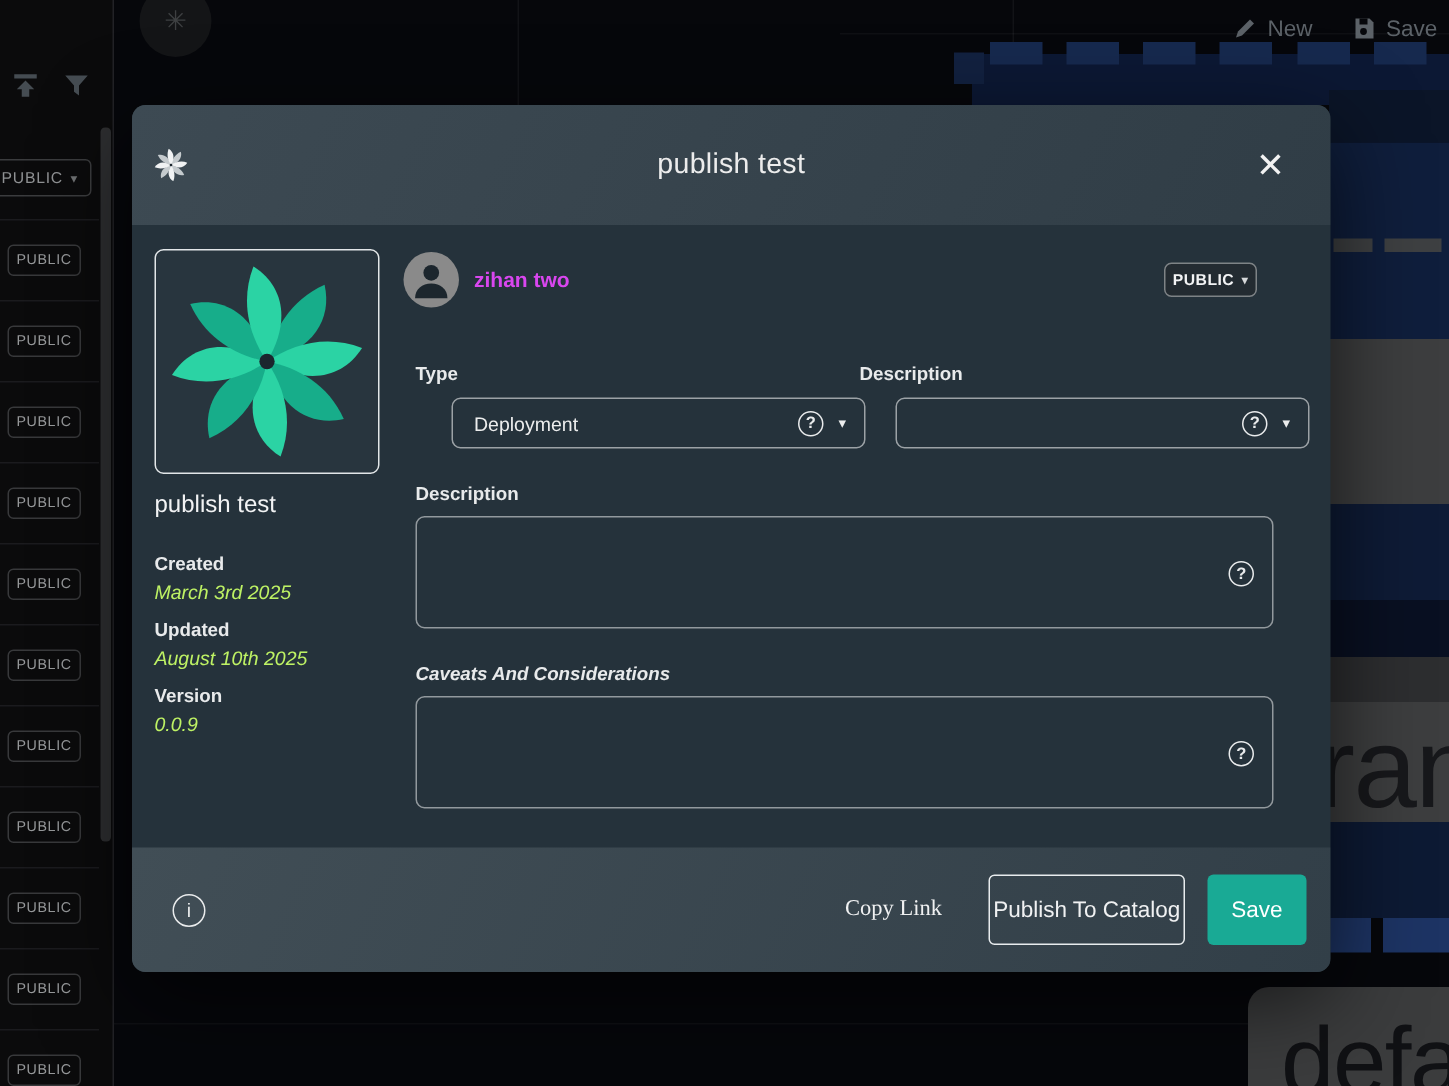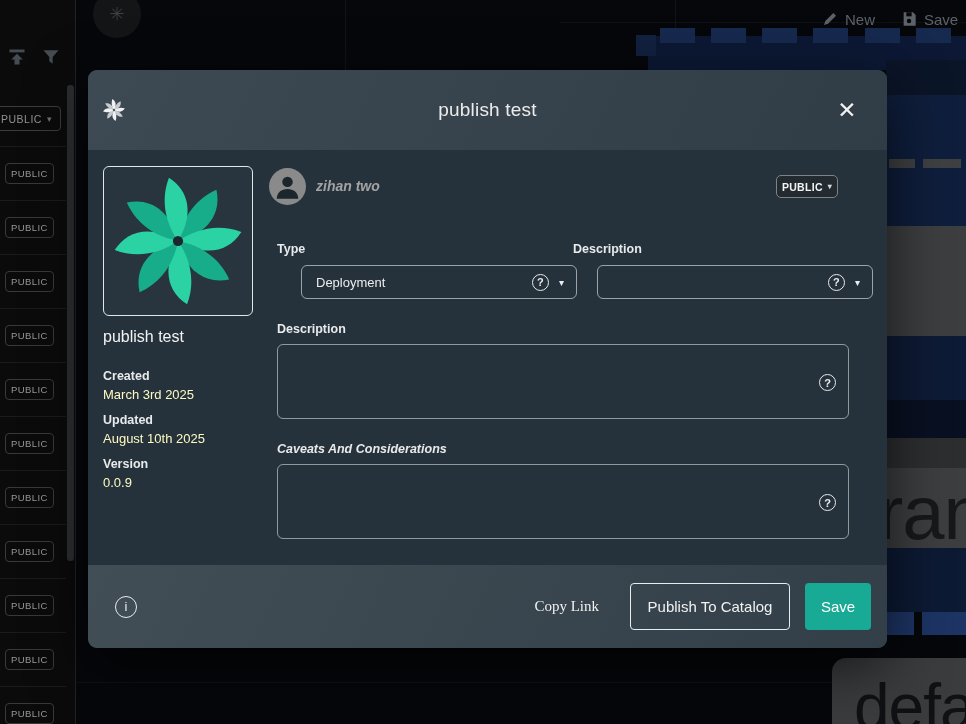--- a/index.html
+++ b/index.html
@@ -67,35 +67,35 @@
     font-size:23px; display:flex; align-items:center; justify-content:center; cursor:pointer; }
 
   #modal-footer { position:absolute; left:0; top:495px; width:100%; height:83px;
     background:linear-gradient(115deg,#414e56 0%, #323f48 100%);
     display:flex; align-items:center; padding:0 16px 0 27px; }
   .help-circle { width:17px; height:17px; border:1.6px solid #e9ebec; border-radius:50%;
     color:#e9ebec; font-size:11px; font-weight:bold; display:flex; align-items:center; justify-content:center; }
   #info-icon { width:22px; height:22px; border:1.7px solid #e9ebec; border-radius:50%;
     color:#e9ebec; font-size:13px; display:flex; align-items:center; justify-content:center; font-style:normal; }
   #copy-link { margin-left:auto; color:#f0f1f2; font-size:15px; cursor:pointer;font-family:Liberation Serif, serif; }
-  #publish-btn { margin-left:31px; width:160px; height:47px; border:1.5px solid #e8ecee; border-radius:4px;
+  #publish-btn { margin-left:31px; width:131px; height:47px; border:1.5px solid #e8ecee; border-radius:4px;
     background:transparent; color:#f0f1f2; font-size:15px; display:flex; align-items:center; justify-content:center; cursor:pointer; }
   #save-btn { margin-left:15px; width:66px; height:47px; border-radius:4px; background:#19aa95;
     color:#fff; font-size:15px; display:flex; align-items:center; justify-content:center; cursor:pointer; }
 
   
   #thumb { left:15px; top:96px; width:150px; height:150px; background:#28353e;
     border:1px solid #e2e6e8; border-radius:6px; display:flex; align-items:center; justify-content:center; }
   #asset-name { left:15px; top:258px; font-size:16px; color:#f2f3f4; }
   .meta-label { position:absolute; left:15px; font-size:12.5px; font-weight:bold; color:#e8eaeb; }
-  .meta-value { position:absolute; left:15px; font-size:13px; color:#fef9c3; }
+  .meta-value { position:absolute; left:15px; font-size:13px; color:#bef264;font-style:italic; }
 
   
   #avatar { left:181px; top:98px; width:37px; height:37px; border-radius:50%; background:#8a8a8a; overflow:hidden; }
-  #owner-name { left:228px; top:108px; font-size:14px; font-weight:bold; color:#a3a3a3;font-style:italic; }
+  #owner-name { left:228px; top:108px; font-size:14px; font-weight:bold; color:#d946ef; }
   #visibility-badge { left:688px; top:105px; width:62px; height:23px; background:#232b31;
     border:1px solid #7e8386; border-radius:5px; display:flex; align-items:center; justify-content:center;
     gap:5px; color:#f2f3f4; font-size:10.5px; font-weight:bold; letter-spacing:.3px; cursor:pointer; }
   #visibility-badge .caret { font-size:8px; color:#d6d8d9; }
 
   .field-label { position:absolute; font-size:12.5px; font-weight:bold; color:#e8eaeb; }
   .select-box { position:absolute; top:195px; height:34px; border:1px solid rgba(255,255,255,.55);
     border-radius:6px; display:flex; align-items:center; padding:0 12px 0 14px; cursor:pointer;margin-left:24px; }
   .select-value { font-size:13px; color:#eceded; }
   .select-icons { margin-left:auto; display:flex; align-items:center; gap:10px; }

